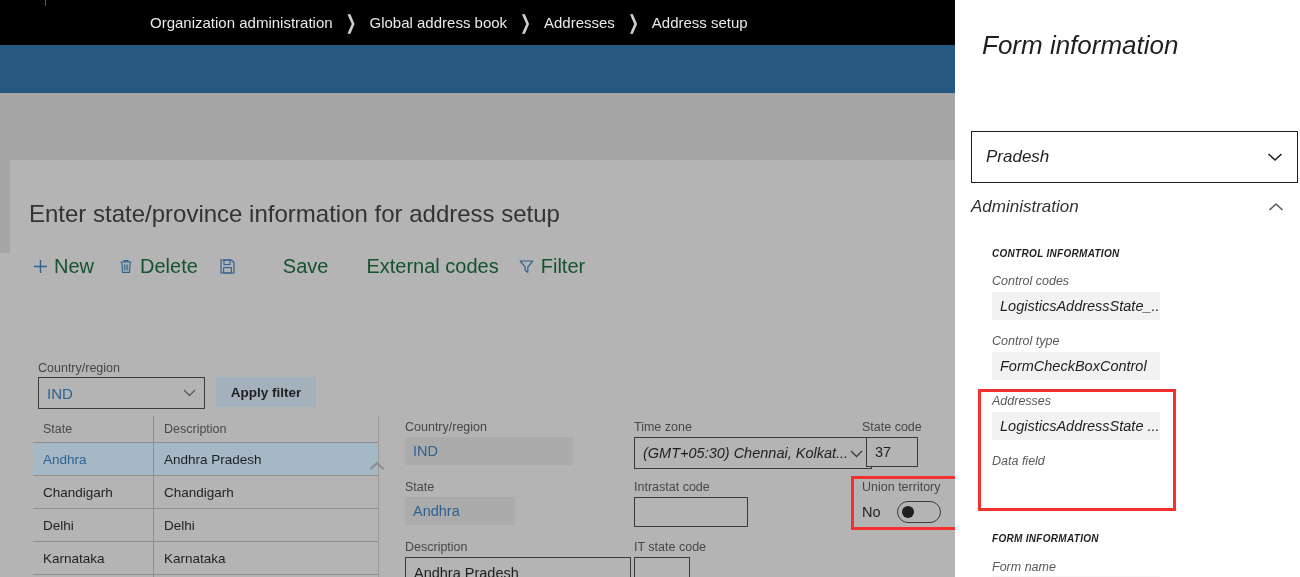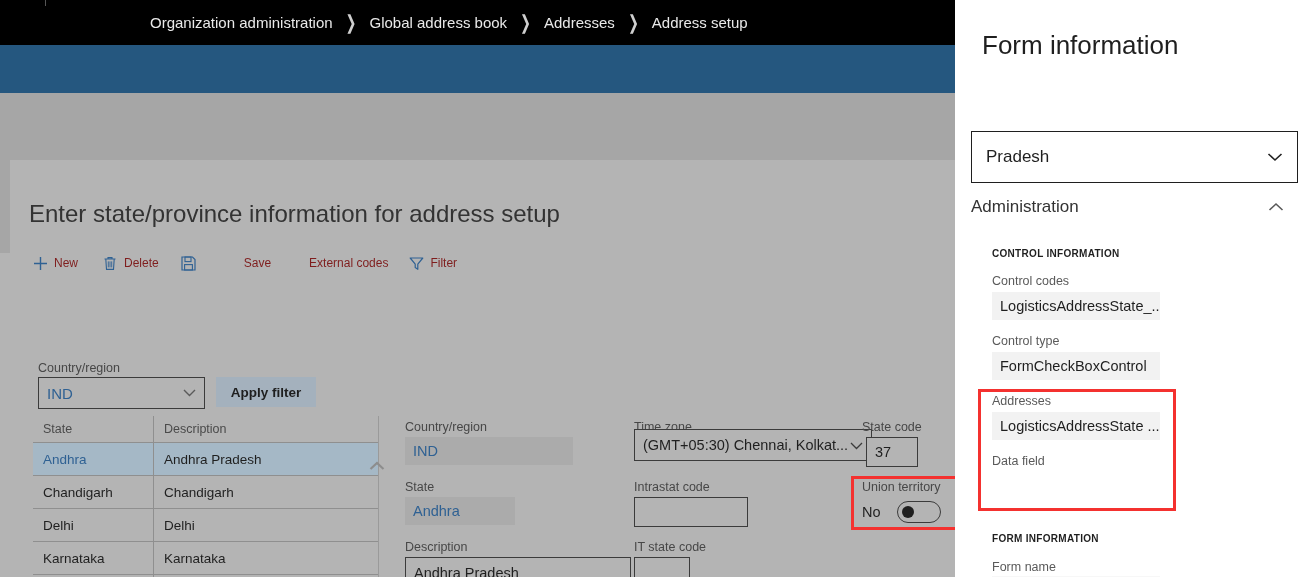--- a/index.html
+++ b/index.html
@@ -54,21 +54,21 @@
     font-size:24px;color:#333;font-weight:400;white-space:nowrap;
   }
 
   
   .toolbar{
     position:absolute;left:32px;top:160px;
     display:flex;align-items:center;
   }
   .tb-btn{
     display:flex;align-items:center;gap:6px;
-    color:#7f1d1d;font-size:12px;cursor:pointer;
+    color:#14532d;font-size:20px;cursor:pointer;
     padding:2px 0;white-space:nowrap;
   }
   .tb-gap-1{margin-right:24px;}
   .tb-gap-2{margin-right:22px;}
   .tb-gap-3{margin-right:38px;gap:47px;}
   .tb-gap-4{margin-right:20px;}
   .tb-ico{display:inline-flex;align-items:center;justify-content:center;
           width:16px;height:16px;}
   .tb-ico svg{display:block;}
 
@@ -148,21 +148,21 @@
   .toggle .knob{width:12px;height:12px;border-radius:50%;background:#1f1f1f;}
 
   
   .hl{position:absolute;border:3px solid #f4312f;pointer-events:none;}
   #hl-union{left:851px;top:383px;width:104px;height:48px;}
   #hl-ds{left:978px;top:389px;width:192px;height:116px;}
 
   
   .rpanel{
     position:absolute;left:955px;top:0;width:345px;height:577px;
-    background:#fff;overflow:hidden;
+    background:#fff;overflow:hidden;font-style:italic;
   }
   .rp-title{
     position:absolute;left:27px;top:30px;font-size:26px;color:#1f1f1f;
     font-weight:400;white-space:nowrap;
   }
   .rp-manage{
     position:absolute;left:16px;top:131px;width:327px;height:52px;
     border:1px solid #1f1f1f;background:#fff;
     display:flex;align-items:center;justify-content:space-between;
     padding:0 14px;box-sizing:border-box;cursor:pointer;
@@ -309,21 +309,21 @@
     <div class="f-flat" style="left:405px;top:404px;width:102px;height:28px;">
       <span>Andhra</span>
     </div>
 
     <div class="f-label" style="left:405px;top:447px;">Description</div>
     <div class="f-box" style="left:405px;top:464px;width:216px;height:30px;">
       <span>Andhra Pradesh</span>
     </div>
 
     <div class="f-label" style="left:634px;top:327px;">Time zone</div>
-    <div class="f-box sel-like" style="left:634px;top:336px;width:220px;height:30px;">
+    <div class="f-box sel-like" style="left:634px;top:344px;width:220px;height:30px;font-style:italic;">
       <span>(GMT+05:30) Chennai, Kolkat...</span>
       <span>
         <svg width="13" height="8" viewBox="0 0 13 8">
             <path d="M1 1l5.5 5.5L12 1" stroke="#3b3b3b" stroke-width="1.3" fill="none"></path>
           </svg>
       </span>
     </div>
 
     <div class="f-label" style="left:634px;top:387px;">Intrastat code</div>
     <div class="f-box" style="left:634px;top:404px;width:104px;height:28px;">

